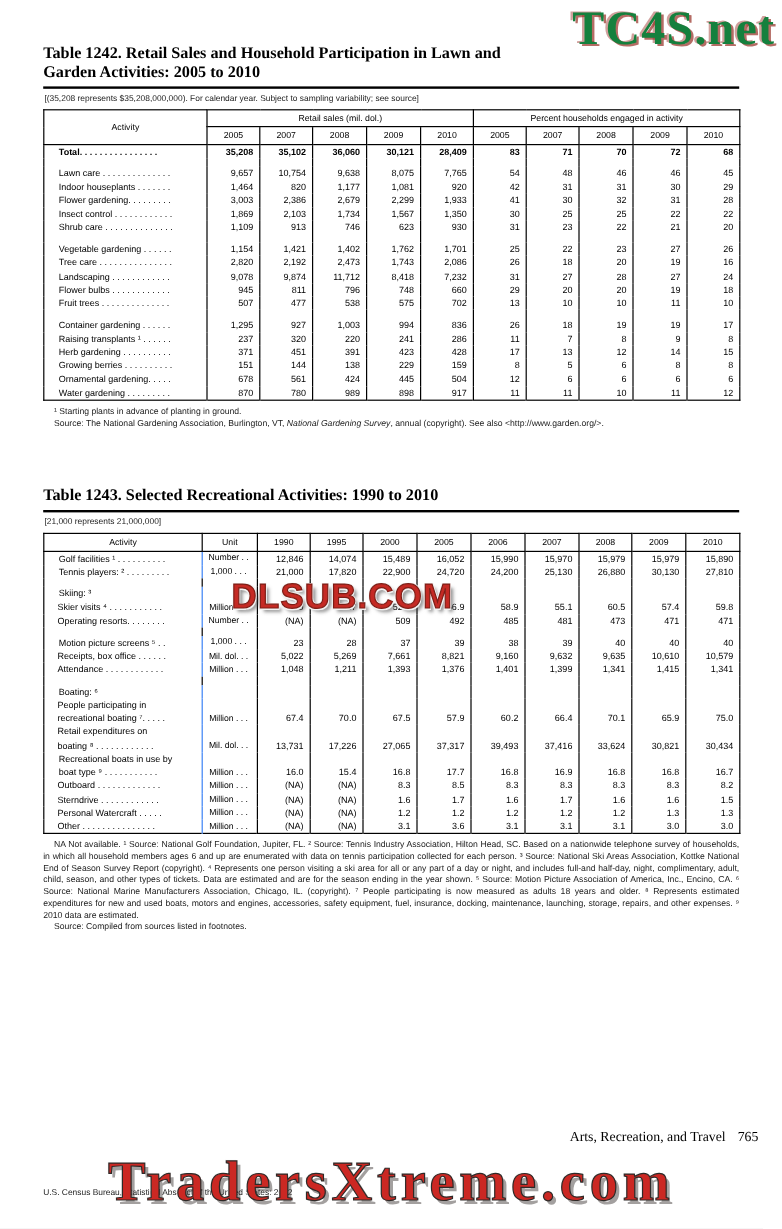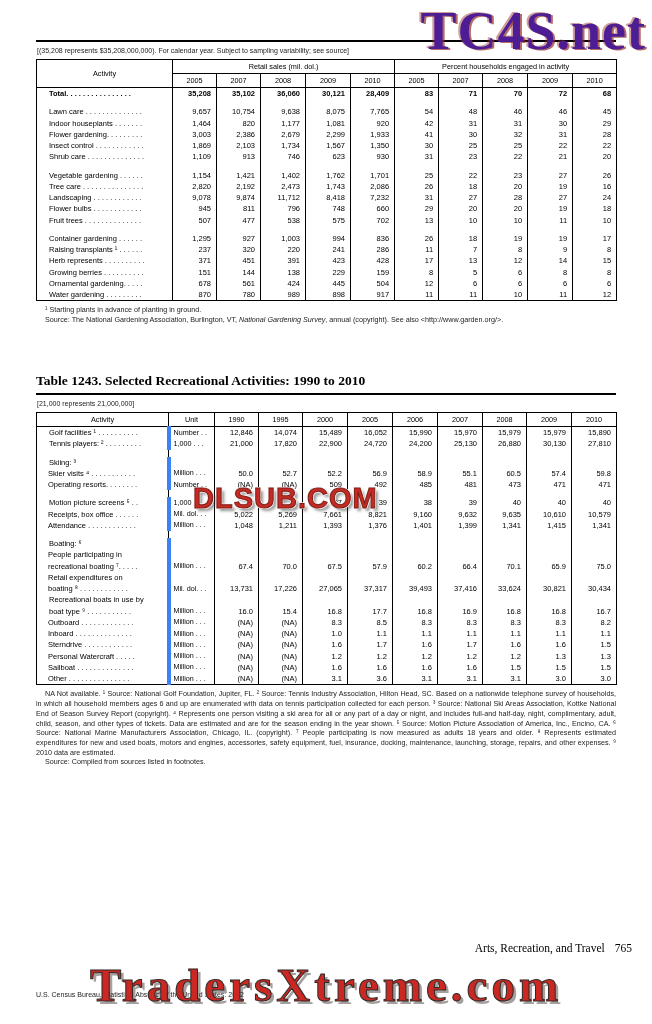--- a/index.html
+++ b/index.html
@@ -11,56 +11,60 @@
   .title-rule{height:2px;background:#000;margin:4px 0 5px 0;width:580px;}
   .headnote{font-size:7px;color:#222;margin:0 0 5px 1px;}
 
   table.stat{border:1px solid #000;border-collapse:collapse;table-layout:fixed;width:580px;}
   .stat th{border:1px solid #000;font-weight:normal;font-size:7.3px;padding:2px 2px;text-align:center;
            line-height:1.25;vertical-align:middle;color:#000;}
   .stat td{font-size:7.5px;line-height:1.5;vertical-align:bottom;padding:0 5px 0 3px;overflow:hidden;color:#000;}
   .stat td.lbl{white-space:pre;text-align:left;padding-left:12px;}
   .stat td.lbl.ind{padding-left:11px;}
   .stat td.num{text-align:right;border-left:1px solid #000;}
-  .stat td.unit{border-left:4px solid #3b82f6;white-space:pre;font-size:7.2px;padding-left:3px;text-align:left;}
+  .stat td.unit{border-left:1px solid #3b82f6;white-space:pre;font-size:7.2px;padding-left:3px;text-align:center;}
   .stat tr.b td{font-weight:bold;}
   .stat tr.sp td{height:7px;line-height:7px;}
 
   .footnotes{width:580px;font-size:7.2px;line-height:1.35;margin-top:4px;color:#222;}
   .fn-block{text-indent:9px;}
   .fn-just{text-align:justify;}
   .sec2{margin-top:48px;}
 
   .footer-right{position:absolute;top:942px;right:20px;font-family:Liberation Serif, serif;
                 font-size:11.5px;color:#000;}
   .footer-right .pg{margin-left:10px;}
   .footer-left{position:absolute;top:991px;left:36px;font-size:7px;color:#222;}
 
   .wm-top{position:absolute;top:0px;right:6px;font-family:"Liberation Serif",serif;font-weight:bold;
-          font-size:54px;letter-spacing:1px;color:#4c1d95;z-index:10;
+          font-size:40px;letter-spacing:1px;color:#15803d;z-index:10;
           text-shadow:2px 1px 0 rgba(150,45,35,.7), -2px -1px 0 rgba(150,45,35,.45);}
   .wm-mid{position:absolute;top:482px;left:193px;font-family:"Liberation Sans",sans-serif;font-weight:800;
           font-size:29px;letter-spacing:1px;color:#c52a24;z-index:10;
           -webkit-text-stroke:1px #7d1d15;
           text-shadow:-1px -1px 0 #f2f2f2,1px -1px 0 #f2f2f2,-1px 1px 0 #f2f2f2,1px 1px 0 #f2f2f2,
                       3px 3px 3px rgba(60,60,60,.55);}
   .wm-bottom{position:absolute;bottom:12px;left:50%;transform:translateX(-50%);white-space:nowrap;
              font-family:"Liberation Serif",serif;font-weight:bold;font-size:47px;letter-spacing:4px;
              color:#cb2823;z-index:10;-webkit-text-stroke:1px #2e2a28;
              text-shadow:3px 3px 0 rgba(50,45,42,.45), -1px -1px 0 rgba(245,245,245,.8);}
 </style>
 </head>
 <body>
 
 <div class="page">
 
   <div class="wm-top">TC4S.net</div>
 
   <div class="content">
 
+    <div class="t-title">
+      <div>Table 1242. Retail Sales and Household Participation in Lawn and</div>
+      <div>Garden Activities: 2005 to 2010</div>
+    </div>
     <div class="title-rule"></div>
     <div class="headnote">[(35,208 represents $35,208,000,000). For calendar year. Subject to sampling variability; see source]</div>
 
     <table class="stat">
       <colgroup>
         <col style="width:136px">
         <col style="width:44px">
           <col style="width:44px">
           <col style="width:45px">
           <col style="width:45px">
@@ -293,21 +297,21 @@
             <td class="num">220</td>
             <td class="num">241</td>
             <td class="num">286</td>
             <td class="num">11</td>
             <td class="num">7</td>
             <td class="num">8</td>
             <td class="num">9</td>
             <td class="num">8</td>
           </tr>
           <tr>
-            <td class="lbl">Herb represents . . . . . . . . . .</td>
+            <td class="lbl">Herb gardening . . . . . . . . . .</td>
             <td class="num">371</td>
             <td class="num">451</td>
             <td class="num">391</td>
             <td class="num">423</td>
             <td class="num">428</td>
             <td class="num">17</td>
             <td class="num">13</td>
             <td class="num">12</td>
             <td class="num">14</td>
             <td class="num">15</td>
@@ -598,33 +602,20 @@
             <td class="num">(NA)</td>
             <td class="num">8.3</td>
             <td class="num">8.5</td>
             <td class="num">8.3</td>
             <td class="num">8.3</td>
             <td class="num">8.3</td>
             <td class="num">8.3</td>
             <td class="num">8.2</td>
           </tr>
           <tr>
-            <td class="lbl ind">Inboard . . . . . . . . . . . . . .</td>
-            <td class="unit">Million . . .</td>
-            <td class="num">(NA)</td>
-            <td class="num">(NA)</td>
-            <td class="num">1.0</td>
-            <td class="num">1.1</td>
-            <td class="num">1.1</td>
-            <td class="num">1.1</td>
-            <td class="num">1.1</td>
-            <td class="num">1.1</td>
-            <td class="num">1.1</td>
-          </tr>
-          <tr>
             <td class="lbl ind">Sterndrive . . . . . . . . . . . .</td>
             <td class="unit">Million . . .</td>
             <td class="num">(NA)</td>
             <td class="num">(NA)</td>
             <td class="num">1.6</td>
             <td class="num">1.7</td>
             <td class="num">1.6</td>
             <td class="num">1.7</td>
             <td class="num">1.6</td>
             <td class="num">1.6</td>
@@ -637,33 +628,20 @@
             <td class="num">(NA)</td>
             <td class="num">1.2</td>
             <td class="num">1.2</td>
             <td class="num">1.2</td>
             <td class="num">1.2</td>
             <td class="num">1.2</td>
             <td class="num">1.3</td>
             <td class="num">1.3</td>
           </tr>
           <tr>
-            <td class="lbl ind">Sailboat . . . . . . . . . . . . . .</td>
-            <td class="unit">Million . . .</td>
-            <td class="num">(NA)</td>
-            <td class="num">(NA)</td>
-            <td class="num">1.6</td>
-            <td class="num">1.6</td>
-            <td class="num">1.6</td>
-            <td class="num">1.6</td>
-            <td class="num">1.5</td>
-            <td class="num">1.5</td>
-            <td class="num">1.5</td>
-          </tr>
-          <tr>
             <td class="lbl ind">Other . . . . . . . . . . . . . . .</td>
             <td class="unit">Million . . .</td>
             <td class="num">(NA)</td>
             <td class="num">(NA)</td>
             <td class="num">3.1</td>
             <td class="num">3.6</td>
             <td class="num">3.1</td>
             <td class="num">3.1</td>
             <td class="num">3.1</td>
             <td class="num">3.0</td>

